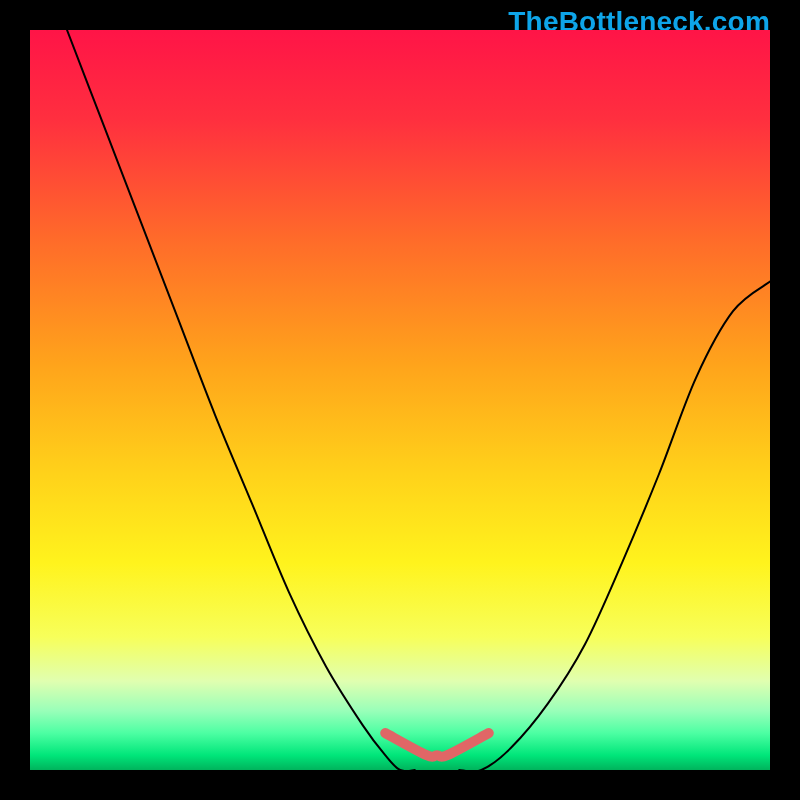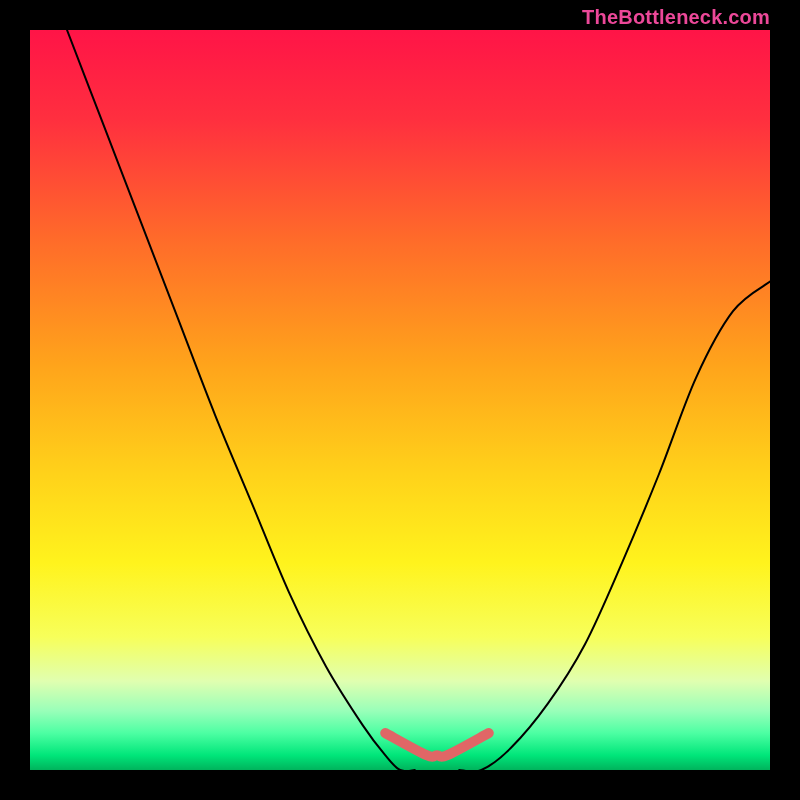--- a/index.html
+++ b/index.html
@@ -36,22 +36,22 @@
     position: absolute;
     left: 0;
     top: 0;
     width: 100%;
     height: 100%;
   }
   .source-label {
     position: absolute;
     top: 6px;
     right: 30px;
-    color: #ec4899;
-    font-size: 20px;
+    color: #0ea5e9;
+    font-size: 28px;
     font-weight: 600;
     letter-spacing: 0.2px;
   }
 </style>
 </head>
 <body>
 
 <div class="frame">
 
   <div class="source-label">TheBottleneck.com</div>

